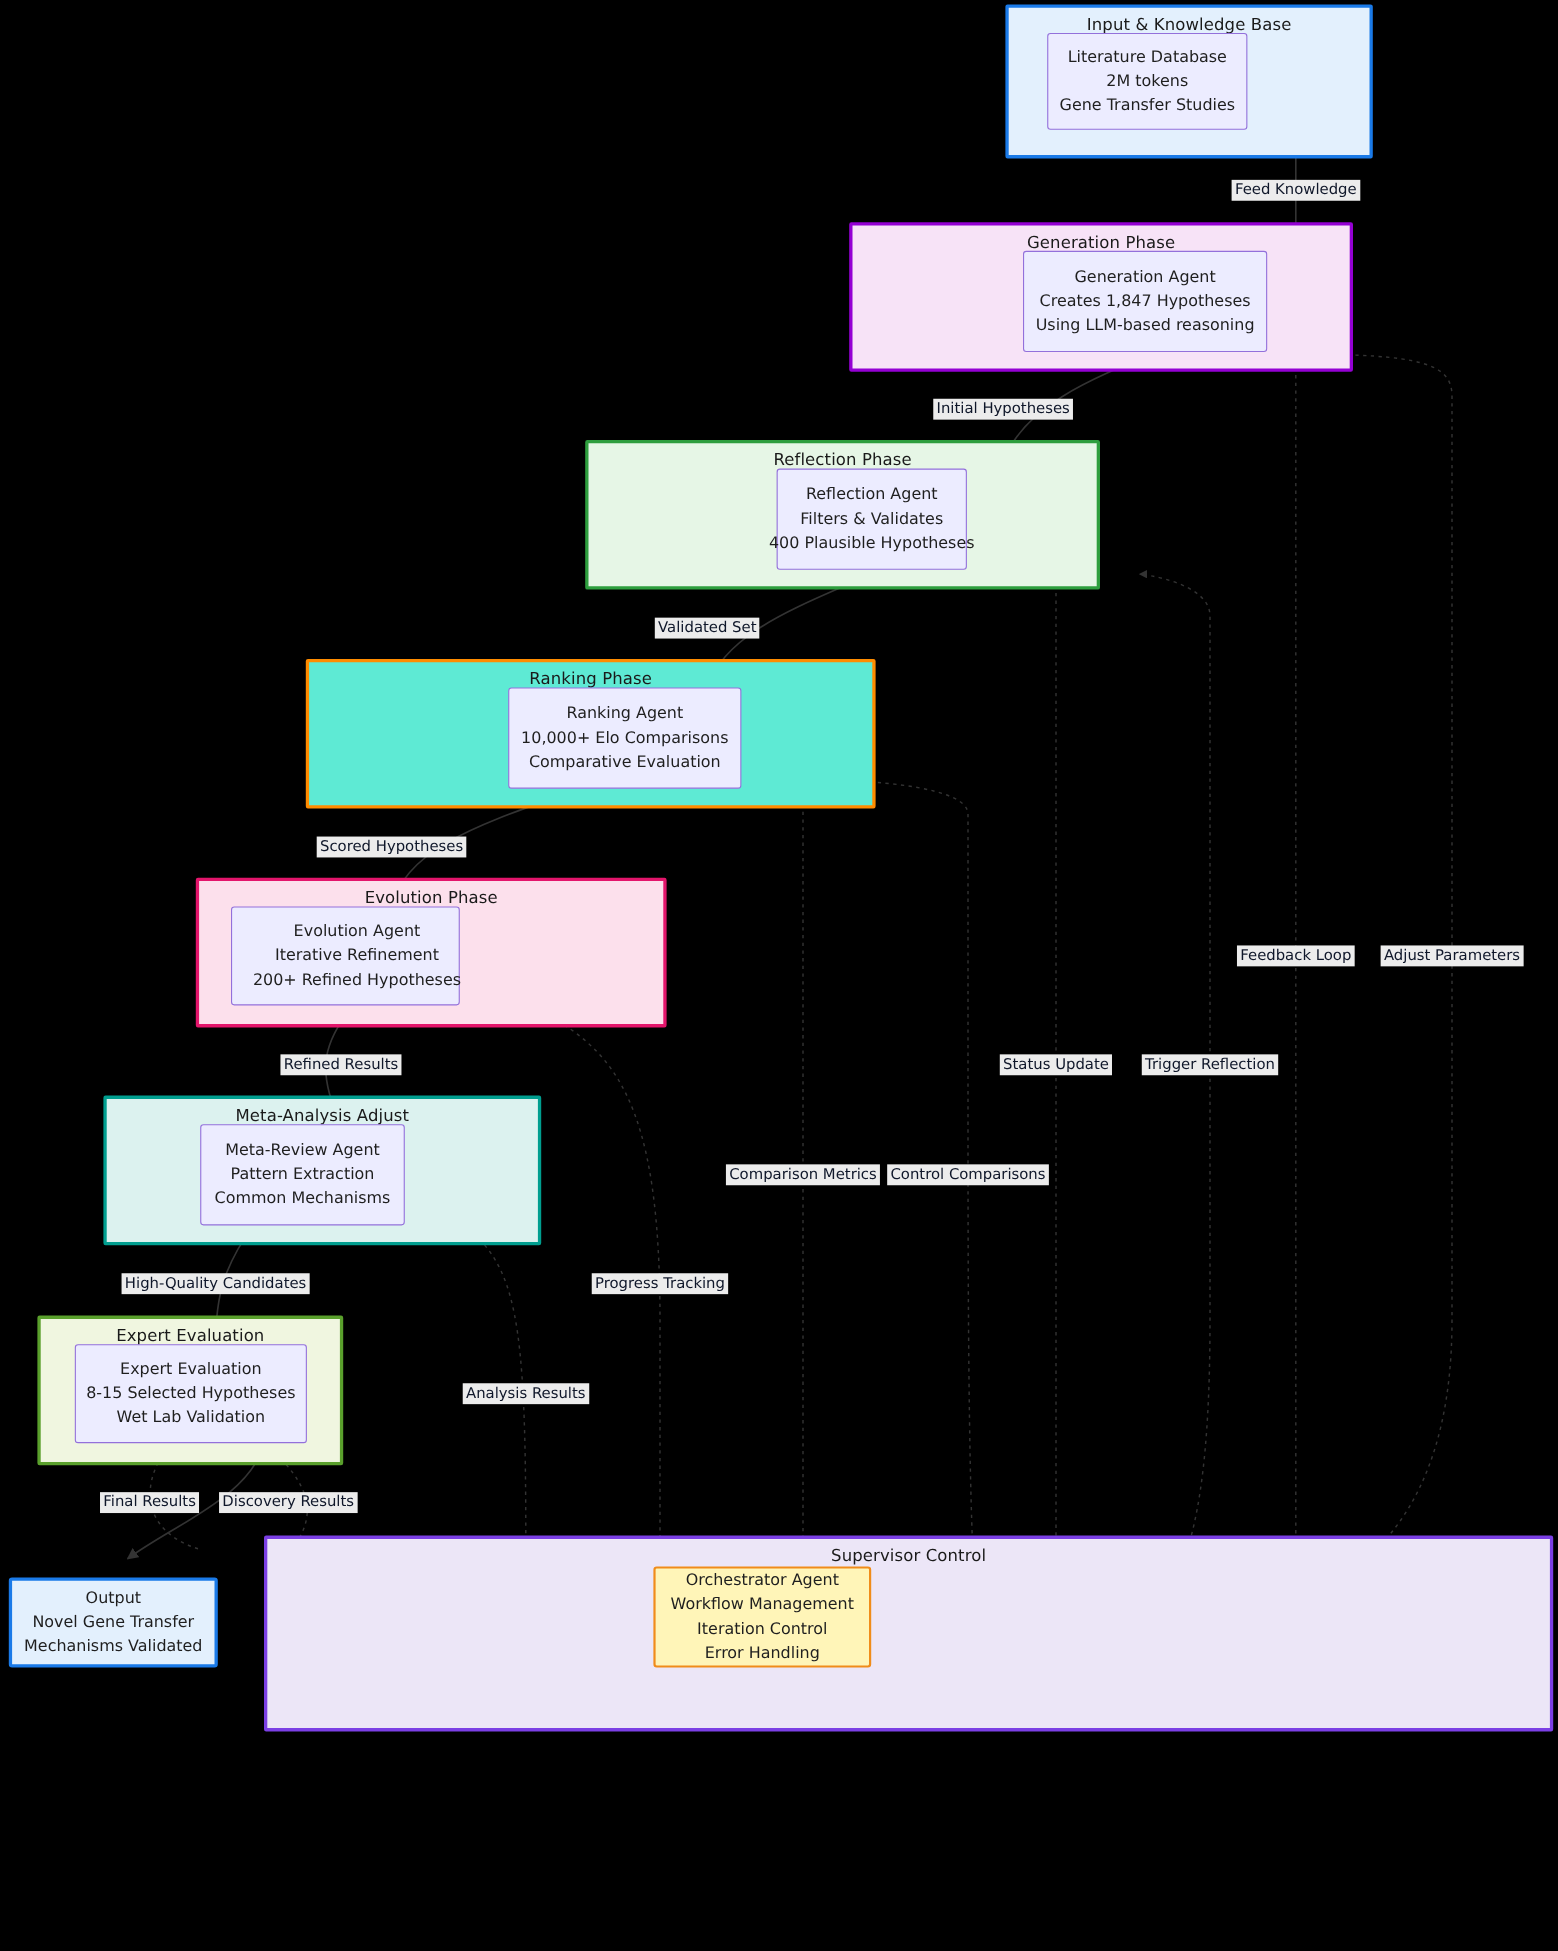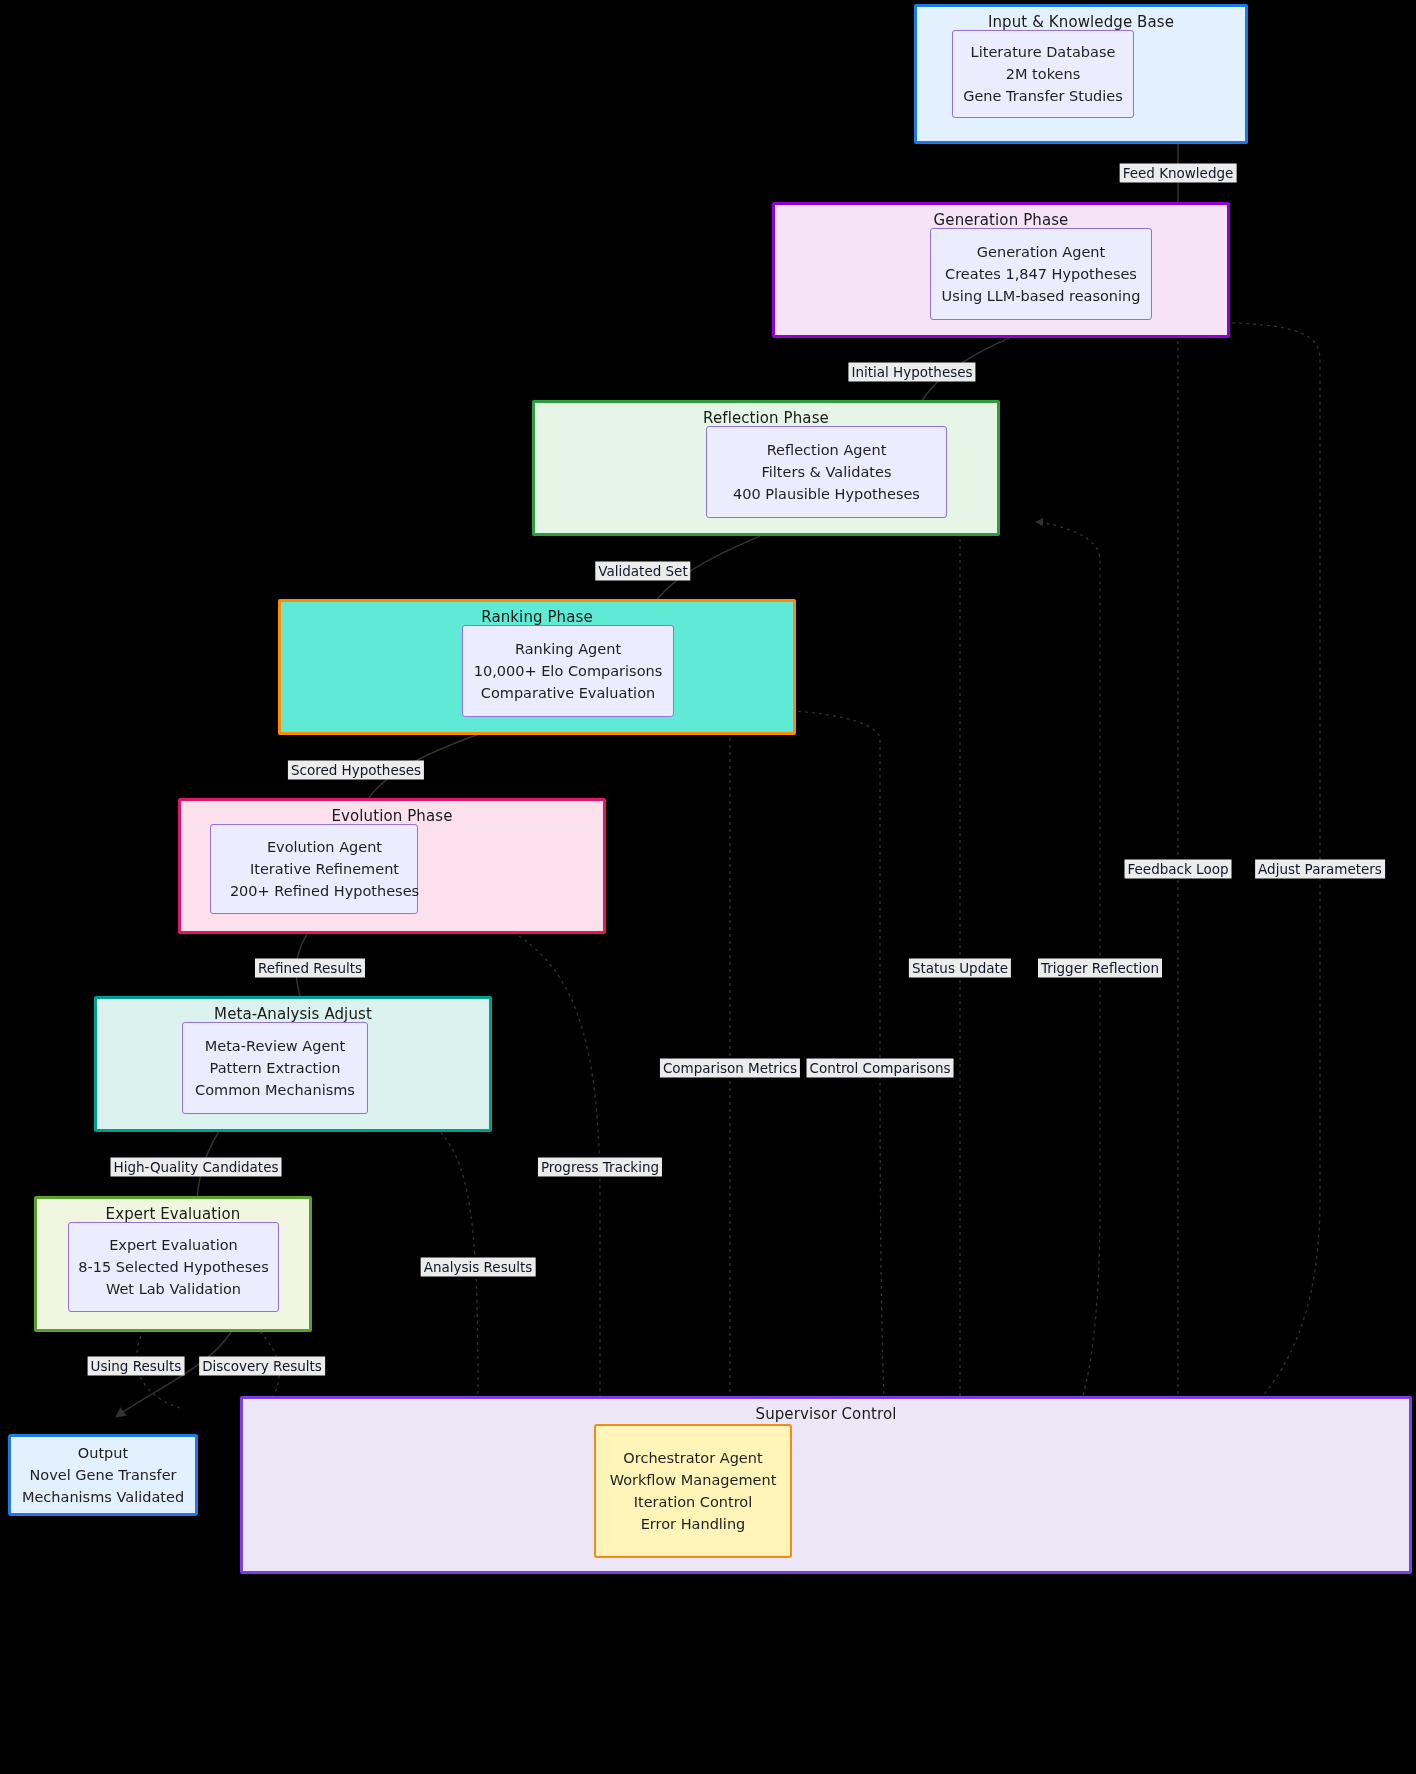--- a/index.html
+++ b/index.html
@@ -150,21 +150,21 @@
   </div>
   <div class="node" style="left:930px; top:228px; width:222px; height:92px;">
     <div class="ln">Generation Agent</div>
     <div class="ln">Creates 1,847 Hypotheses</div>
     <div class="ln">Using LLM-based reasoning</div>
   </div>
 
   <div class="cluster" style="left:532px; top:400px; width:468px; height:136px; background:#e6f6e6; border-color:#2e9e3e;">
     <div class="cluster-title">Reflection Phase</div>
   </div>
-  <div class="node" style="left:706px; top:426px; width:241px; height:92px;">
+  <div class="node" style="left:706px; top:426px; width:173px; height:92px;">
     <div class="ln">Reflection Agent</div>
     <div class="ln">Filters &amp; Validates</div>
     <div class="ln">400 Plausible Hypotheses</div>
   </div>
 
   <div class="cluster" style="left:278px; top:599px; width:518px; height:136px; background:#5eead4; border-color:#ff8c00;">
     <div class="cluster-title">Ranking Phase</div>
   </div>
   <div class="node" style="left:462px; top:625px; width:212px; height:92px;">
     <div class="ln">Ranking Agent</div>
@@ -201,34 +201,34 @@
 
   <div class="node io" style="left:8px; top:1434px; width:190px; height:82px;">
     <div class="ln">Output</div>
     <div class="ln">Novel Gene Transfer</div>
     <div class="ln">Mechanisms Validated</div>
   </div>
 
   <div class="cluster" style="left:240px; top:1396px; width:1172px; height:178px; background:#ece6f7; border-color:#7b3fe4;">
     <div class="cluster-title">Supervisor Control</div>
   </div>
-  <div class="node orch" style="left:594px; top:1424px; width:198px; height:134px;">
+  <div class="node orch" style="left:594px; top:1424px; width:198px; height:92px;">
     <div class="ln">Orchestrator Agent</div>
     <div class="ln">Workflow Management</div>
     <div class="ln">Iteration Control</div>
     <div class="ln">Error Handling</div>
   </div>
 
   <div class="elabel" style="left:1178px; top:173px;">Feed Knowledge</div>
   <div class="elabel" style="left:912px;  top:372px;">Initial Hypotheses</div>
   <div class="elabel" style="left:643px;  top:571px;">Validated Set</div>
   <div class="elabel" style="left:356px;  top:770px;">Scored Hypotheses</div>
   <div class="elabel" style="left:310px;  top:968px;">Refined Results</div>
   <div class="elabel" style="left:196px;  top:1167px;">High-Quality Candidates</div>
-  <div class="elabel" style="left:136px;  top:1366px;">Using Results</div>
+  <div class="elabel" style="left:136px;  top:1366px;">Final Results</div>
   <div class="elabel" style="left:262px;  top:1366px;">Discovery Results</div>
   <div class="elabel" style="left:1178px; top:869px;">Feedback Loop</div>
   <div class="elabel" style="left:1320px; top:869px;">Adjust Parameters</div>
   <div class="elabel" style="left:960px;  top:968px;">Status Update</div>
   <div class="elabel" style="left:1100px; top:968px;">Trigger Reflection</div>
   <div class="elabel" style="left:730px;  top:1068px;">Comparison Metrics</div>
   <div class="elabel" style="left:880px;  top:1068px;">Control Comparisons</div>
   <div class="elabel" style="left:600px;  top:1167px;">Progress Tracking</div>
   <div class="elabel" style="left:478px;  top:1267px;">Analysis Results</div>
 

